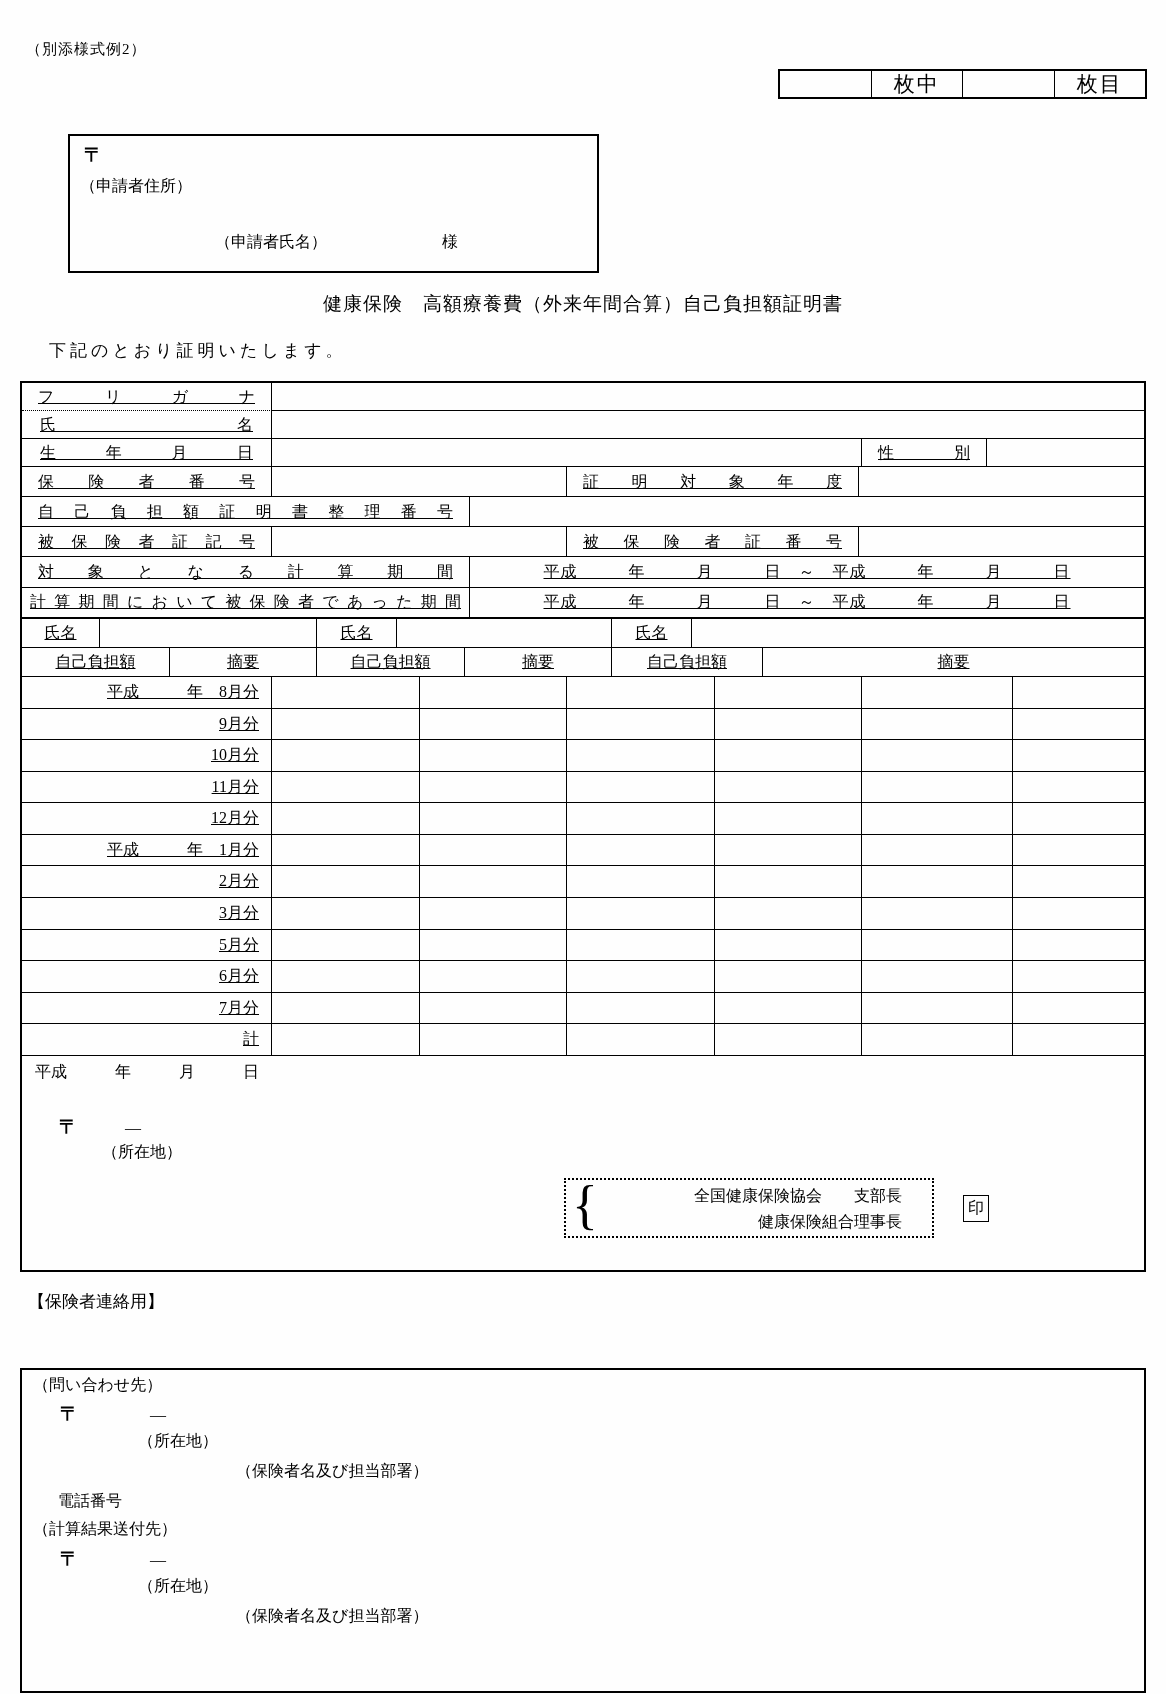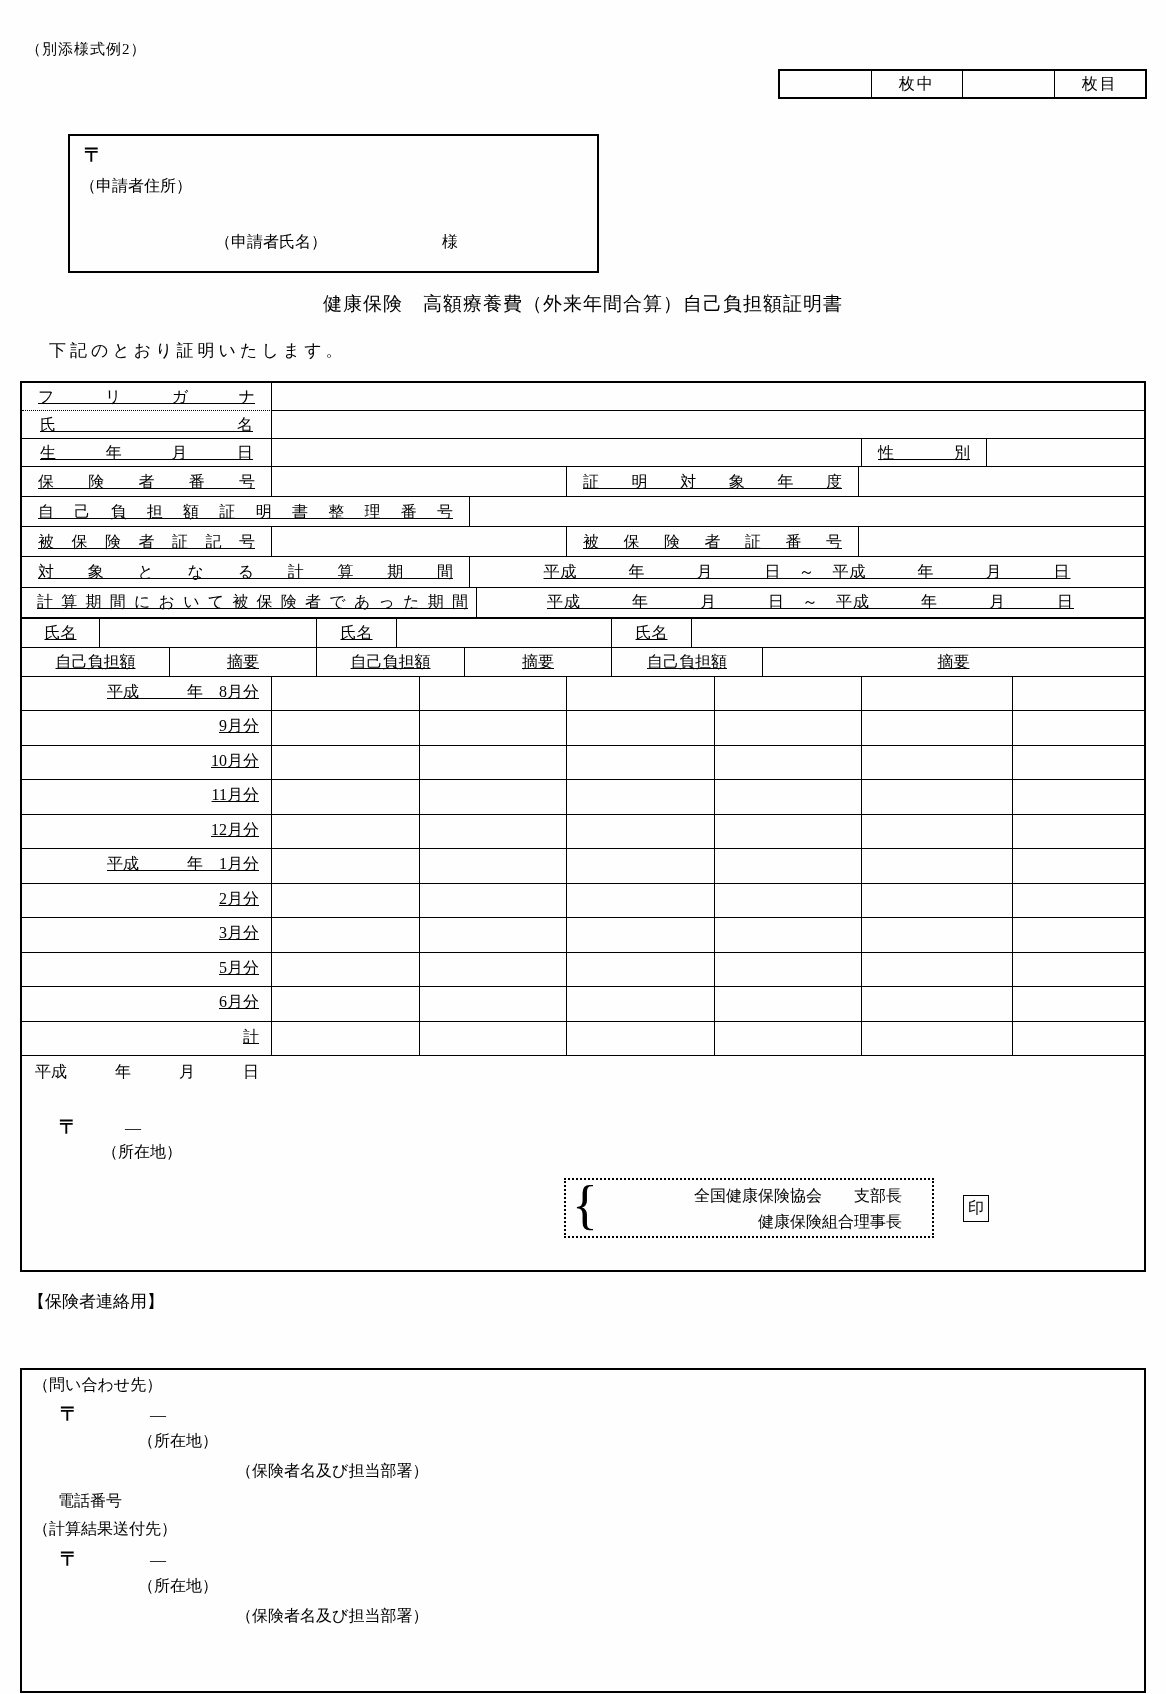--- a/index.html
+++ b/index.html
@@ -11,21 +11,21 @@
   }
   .abs { position:absolute; white-space:nowrap; }
 
   
   .corner-note { left:26px; top:40px; font-size:15px; letter-spacing:1px; }
 
   
   .sheet-counter { left:778px; top:69px; width:369px; height:30px;
     border:2px solid #000; display:flex; box-sizing:border-box; }
   .sheet-counter .sc-cell { flex:1 1 0; border-right:1px solid #000;
-    text-align:center; line-height:26px; font-size:16px; letter-spacing:2px; }
+    text-align:center; line-height:26px; font-size:21px; letter-spacing:2px; }
   .sheet-counter .sc-cell:last-child { border-right:none; }
 
   
   .recipient-box { left:68px; top:134px; width:531px; height:139px;
     border:2px solid #000; box-sizing:border-box; }
   .yu { font-weight:bold; font-size:19px; }
   .rc-yu   { left:14px; top:6px; }
   .rc-addr { left:10px; top:40px; }
   .rc-name { left:145px; top:96px; }
   .rc-sama { left:372px; top:96px; }
@@ -33,21 +33,21 @@
   .doc-title { left:0; top:291px; width:100%; text-align:center;
     font-size:19px; letter-spacing:1px; }
   .intro { left:49px; top:339px; font-size:17px; letter-spacing:4px; }
 
   
   .mtable { position:absolute; left:20px; top:381px; width:1126px; height:891px;
     border:2px solid #000; box-sizing:border-box;
     display:flex; flex-direction:column;text-decoration:underline; }
   .trow { display:flex; border-bottom:1px solid #000; flex:0 0 auto; box-sizing:border-box; }
   .trow.nobb { border-bottom:none; }
-  .trow.bb2 { border-bottom:2px solid #000;padding-left:7px; }
+  .trow.bb2 { border-bottom:2px solid #000; }
   .h28 { height:28px; } .h28 .cell { line-height:27px; }
   .h30 { height:30px; } .h30 .cell { line-height:29px; }
   .h31 { height:31px;align-items:flex-end; } .h31 .cell { line-height:30px; }
   .h58 { height:58px; }
   .cell { box-sizing:border-box; overflow:hidden; white-space:nowrap; }
   .br { border-right:1px solid #000; }
   .grow { flex:1 1 0; }
   .w250 { width:250px; } .w295 { width:295px; } .w292 { width:292px; }
   .w448 { width:448px; } .w590 { width:590px; } .w125 { width:125px; }
   .w78 { width:78px; } .w80 { width:80px; } .w217 { width:217px; } .w215 { width:215px; }
@@ -280,20 +280,29 @@
     <div class="drow">
       <div class="cell w250 br mlab">6月分</div>
       <div class="cell w148 br"></div>
         <div class="cell w147 br"></div>
         <div class="cell w148 br"></div>
         <div class="cell w147 br"></div>
         <div class="cell w151 br"></div>
         <div class="cell grow"></div>
     </div>
     <div class="drow">
+      <div class="cell w250 br mlab">7月分</div>
+      <div class="cell w148 br"></div>
+        <div class="cell w147 br"></div>
+        <div class="cell w148 br"></div>
+        <div class="cell w147 br"></div>
+        <div class="cell w151 br"></div>
+        <div class="cell grow"></div>
+    </div>
+    <div class="drow">
       <div class="cell w250 br mlab">計</div>
       <div class="cell w148 br"></div>
         <div class="cell w147 br"></div>
         <div class="cell w148 br"></div>
         <div class="cell w147 br"></div>
         <div class="cell w151 br"></div>
         <div class="cell grow"></div>
     </div>
 
     <div class="tfoot">

